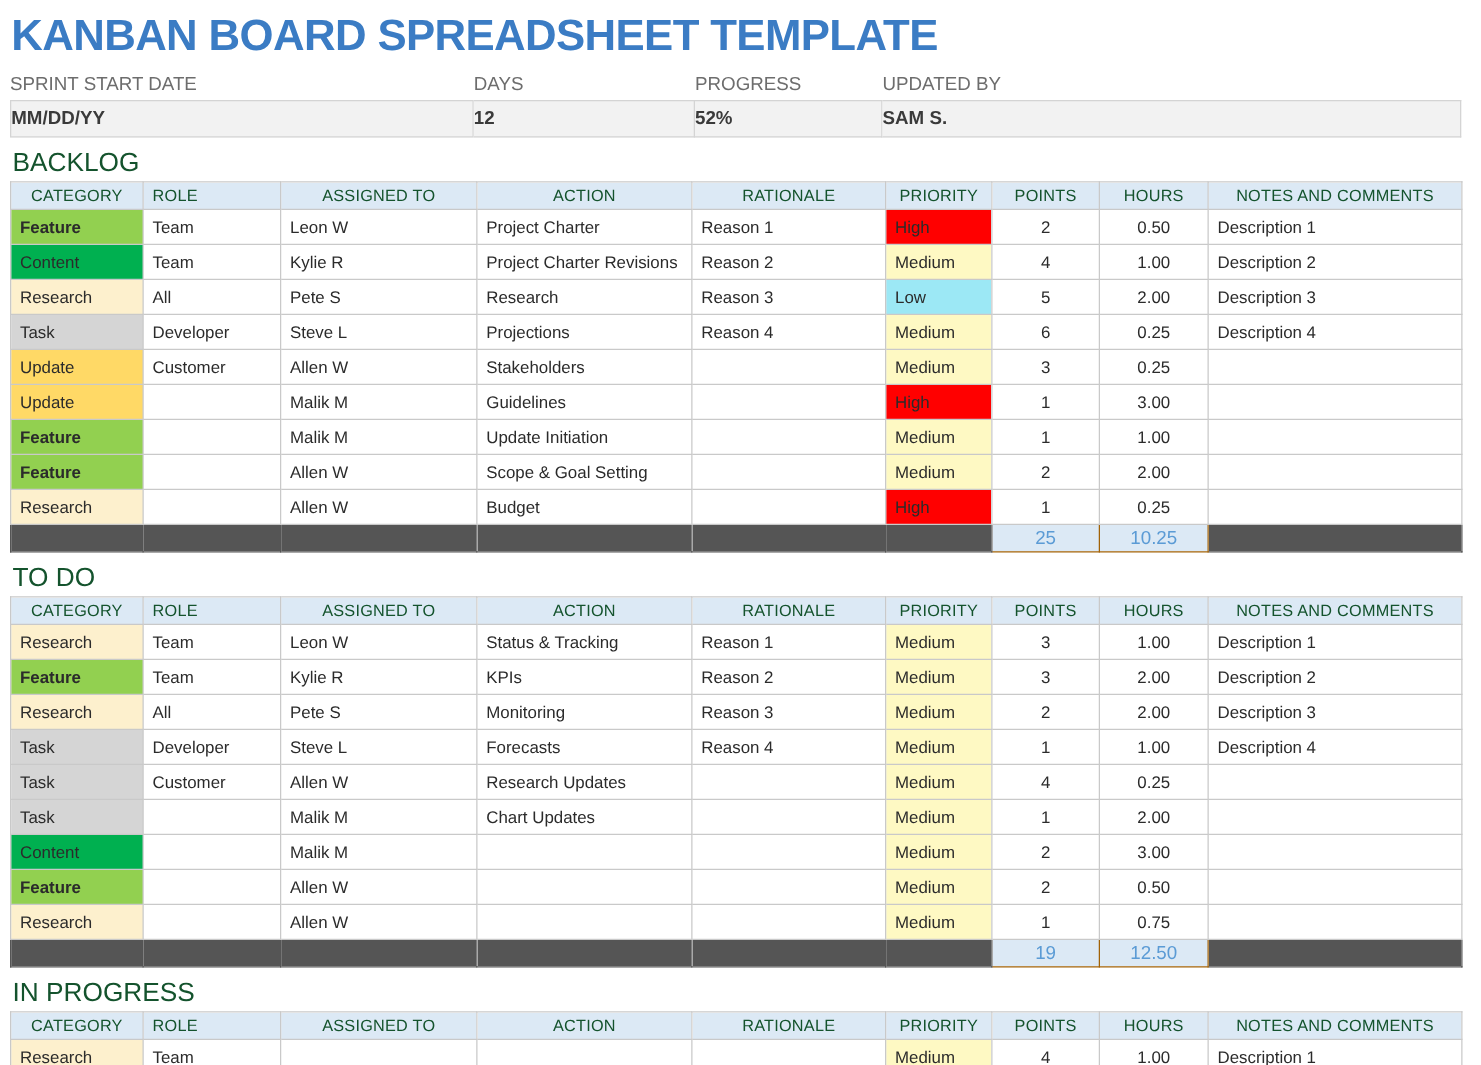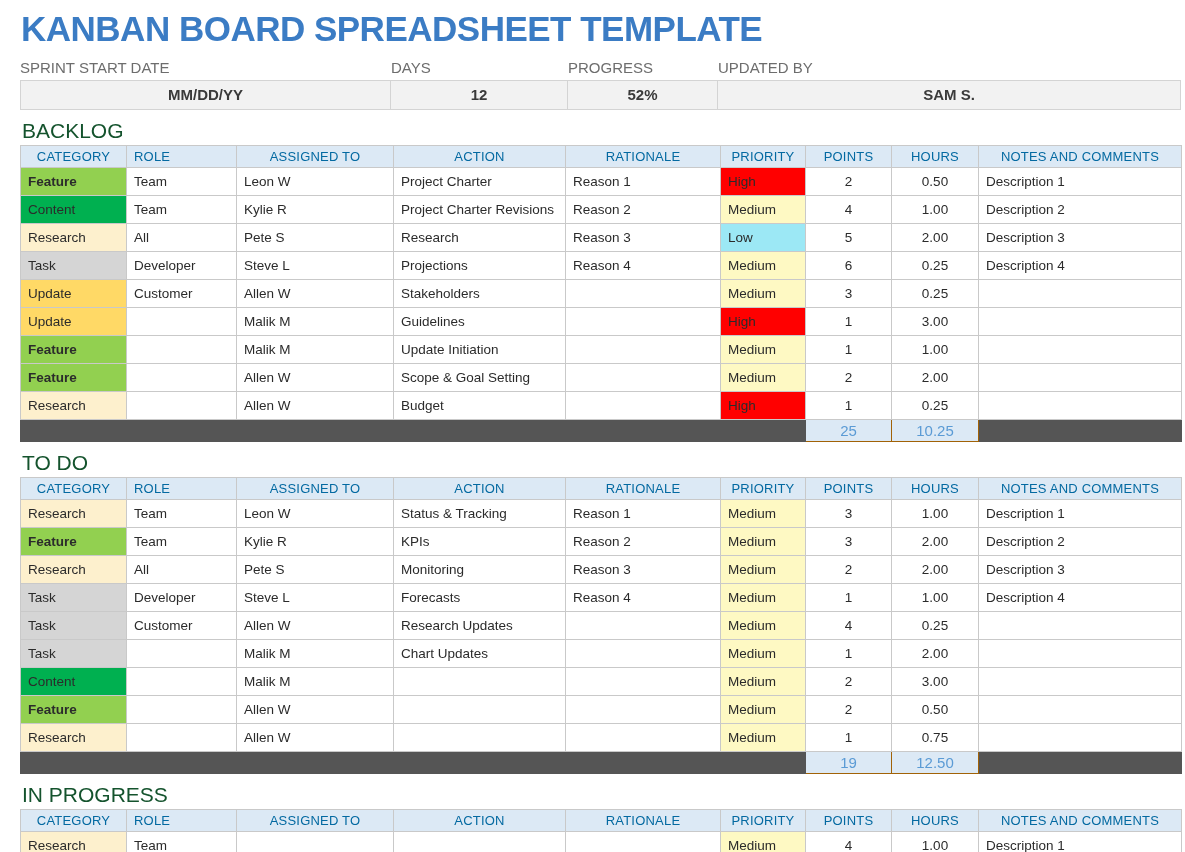--- a/index.html
+++ b/index.html
@@ -7,21 +7,21 @@
     margin: 0; padding: 0;
     background: #ffffff;
     width: 1185px; height: 852px;
     overflow: hidden;
   }
   body {
     font-family: "Liberation Sans", sans-serif;
     color: #2b2b2b;
   }
 
-  .page { position: relative; width: 1185px; height: 852px; padding: 0 20px; }
+  .page { position: relative; width: 1185px; height: 852px; padding: 0 8px; }
 
   
   .doc-title {
     font-size: 35px;
     font-weight: bold;
     color: #3b7cc4;
     letter-spacing: -0.5px;
     line-height: 1;
     padding: 11px 0 0 1px;
     white-space: nowrap;
@@ -31,21 +31,21 @@
   .summary { margin-top: 13px; }
   .summary-labels, .summary-values { display: flex; width: 1161px; }
   .summary-labels div {
     text-align: left;
     font-size: 15px;
     color: #6d6d6d;
     padding-bottom: 4px;
     white-space: nowrap;
   }
   .summary-values div {
-    text-align: center;
+    text-align: left;
     font-size: 15px;
     font-weight: bold;
     color: #3a3a3a;
     background: #f2f2f2;
     border: 1px solid #d4d4d4;
     border-left: none;
     padding: 5px 0 6px;
     white-space: nowrap;
   }
   .summary-values div:first-child { border-left: 1px solid #d4d4d4; }
@@ -73,21 +73,21 @@
   table.board th, table.board td {
     border: 1px solid #c9c9c9;
     font-size: 13.5px;
     height: 28px;
     padding: 0 7px;
     overflow: hidden;
     white-space: nowrap;
   }
   table.board th {
     background: #dce9f5;
-    color: #0369a1;
+    color: #14532d;
     font-weight: normal;
     font-size: 13px;
     letter-spacing: 0.2px;
     height: 22px;
   }
   th.h-center, td.t-center { text-align: center; }
   th.h-left, td.t-left { text-align: left; }
 
   
   col.w-cat   { width: 106px; }

